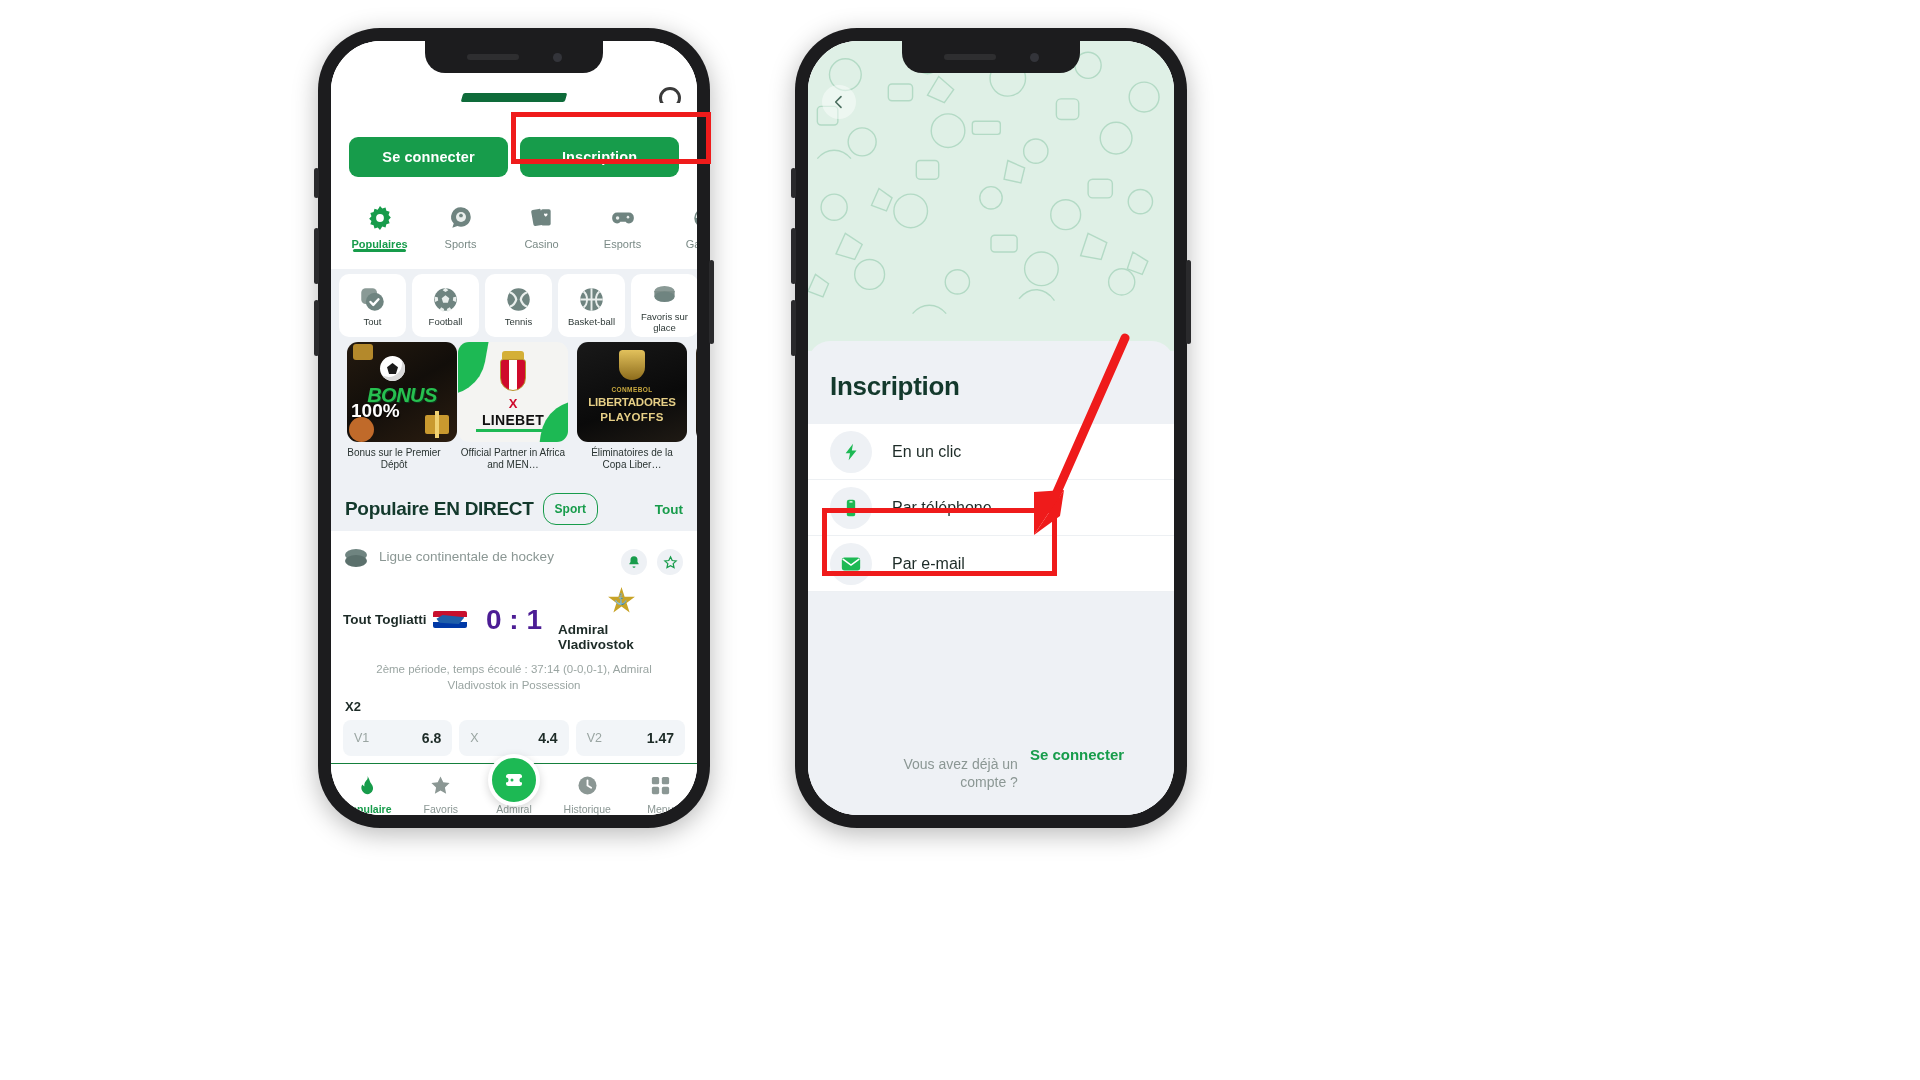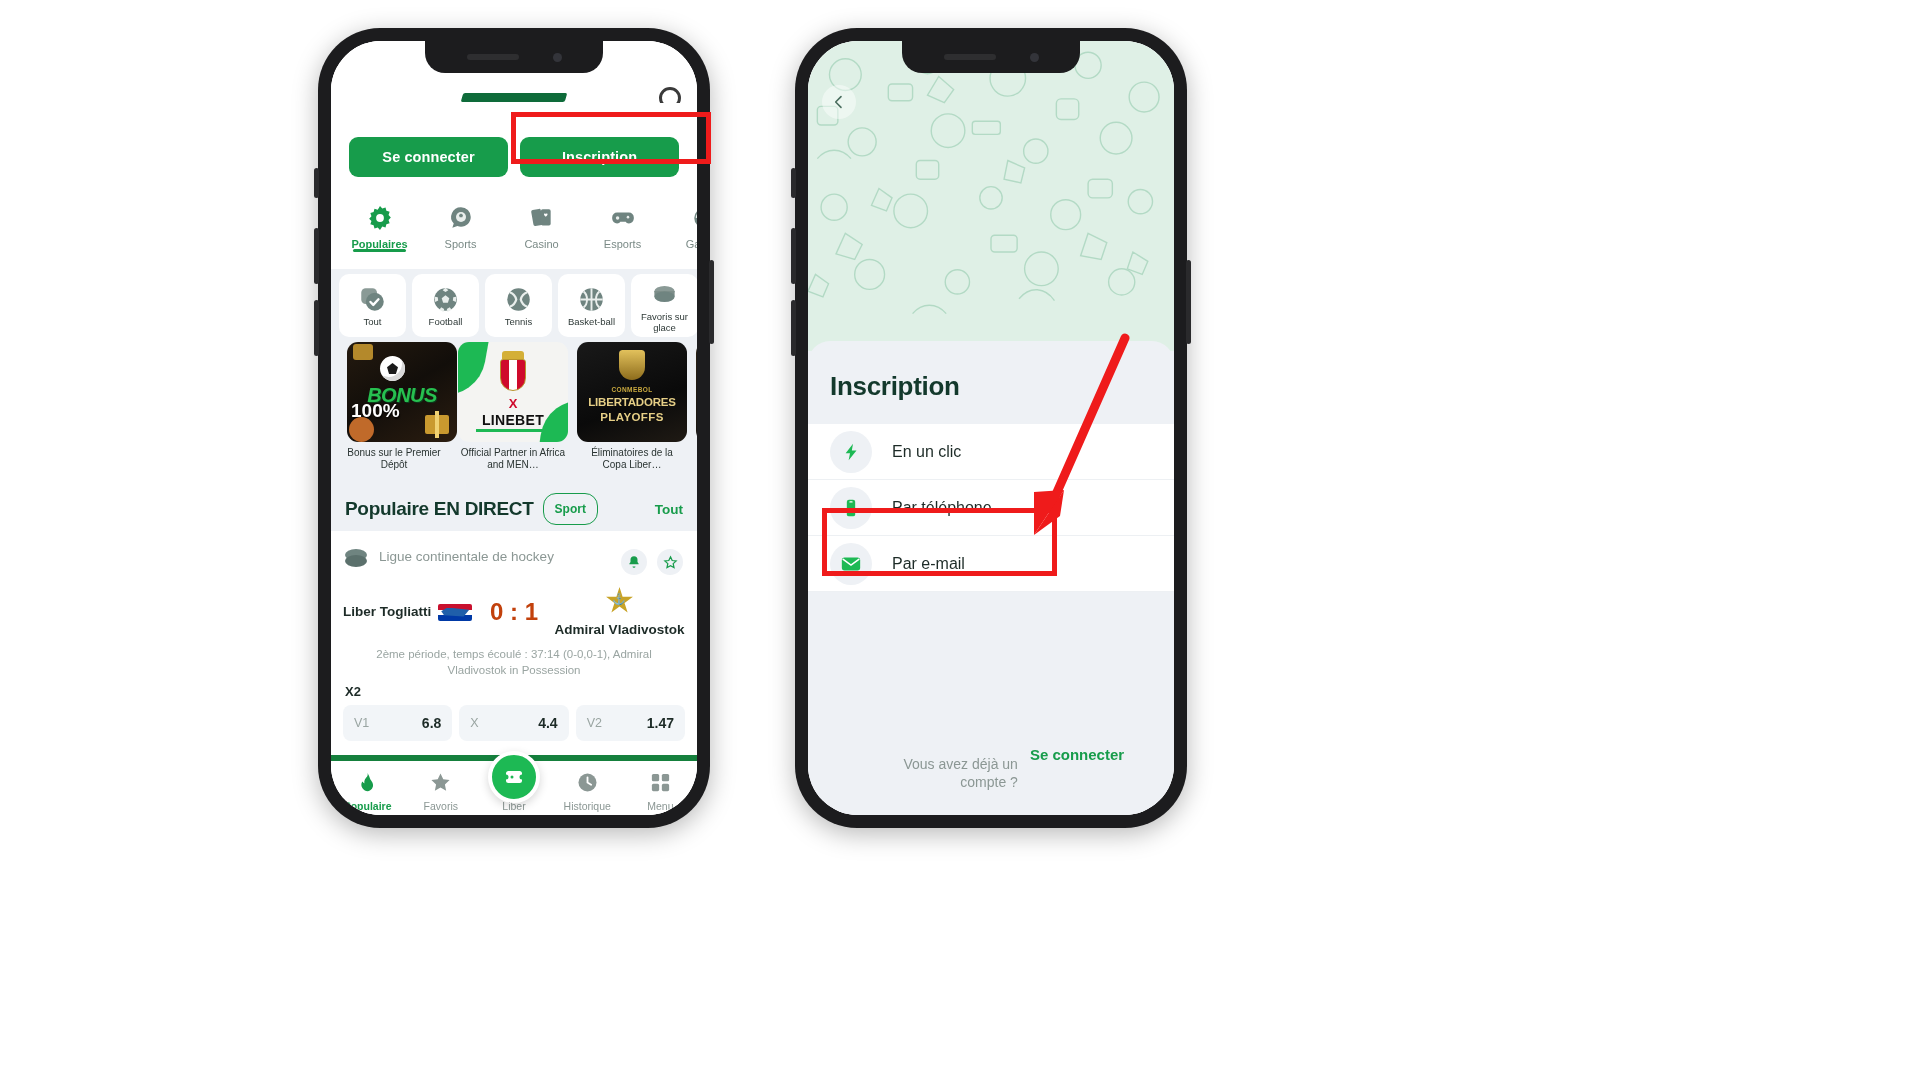--- a/index.html
+++ b/index.html
@@ -198,39 +198,39 @@
   .team.right { justify-content: flex-end; flex-direction: column; }
   .team-name { font-size: 13.5px; font-weight: 700; color: #1d2b27; line-height: 1.12; }
   .team.left .team-name { text-align: right; }
   .flag-ru { width: 34px; height: 17px; position: relative; overflow: hidden; border-radius: 2px;
     background: linear-gradient(180deg,#c8102e 0 34%,#fff 34% 66%,#0039a6 66% 100%); }
   .flag-ru::after{content:"";position:absolute;left:3px;top:4px;width:28px;height:9px;
     background:#1f5faa;clip-path:polygon(0 40%,22% 0,100% 25%,80% 100%,10% 85%);}
   .badge-star { width: 28px; height: 28px; background: #c8a327;
     clip-path: polygon(50% 0,61% 35%,98% 35%,68% 57%,79% 91%,50% 70%,21% 91%,32% 57%,2% 35%,39% 35%); position: relative;}
   .badge-star::after{content:"⚓";position:absolute;left:0;right:0;top:6px;text-align:center;font-size:11px;color:#3a2a08;}
-  .score { font-size: 24px; font-weight: 800; color: #c2410c; padding: 0 16px; white-space: nowrap; }
+  .score { font-size: 28px; font-weight: 800; color: #4c1d95; padding: 0 16px; white-space: nowrap; }
 
   .period-txt {
     font-size: 11.5px; color: #9aa5a2; text-align: center;
     line-height: 1.35; padding: 8px 16px 4px;
   }
   .mkt-label { font-size: 13px; font-weight: 700; color: #1d2b27; padding: 2px 14px 6px; }
   .odds-row { display: flex; gap: 7px; padding: 0 12px 10px; }
   .odd {
     flex: 1; height: 36px; background: #f2f5f8; border-radius: 8px;
     display: flex; align-items: center; justify-content: space-between;
     padding: 0 11px; cursor: pointer;
   }
   .odd-k { font-size: 12.5px; color: #9aa5a2; }
   .odd-v { font-size: 14px; font-weight: 800; color: #1d2b27; }
 
   .bottom-nav {
-    position: absolute; bottom: 0; left: 0; width: 100%; height: 60px;
-    background: #fff; border-top: 6px solid #15803d;
+    position: absolute; bottom: 0; left: 0; width: 100%; height: 52px;
+    background: #fff; border-top: 1px solid #15803d;
     display: flex; align-items: flex-start; padding-top: 10px;
   }
   .nav-item { flex: 1; display: flex; flex-direction: column; align-items: center; cursor: pointer; }
   .nav-ic { width: 23px; height: 23px; margin-bottom: 6px; }
   .nav-lb { font-size: 10.5px; color: #8b9794; }
   .nav-item.active .nav-lb { color: #179c4b; font-weight: 600; }
   .coupon-fab {
     position: absolute; left: 50%; transform: translateX(-50%); top: -20px;
     width: 52px; height: 52px; border-radius: 50%; background: #1db954;
     display: flex; align-items: center; justify-content: center;
@@ -467,21 +467,21 @@
             </div>
             <div class="ic-round">
               <svg width="15" height="15" viewBox="0 0 24 24">
                   <path fill="none" stroke="#179c4b" stroke-width="2" d="M12 3l2.7 5.8 6.3.7-4.7 4.3 1.3 6.2L12 17l-5.6 3 1.3-6.2L3 9.5l6.3-.7z"></path>
                 </svg>
             </div>
           </div>
 
           <div class="teams-row">
             <div class="team left">
-              <span class="team-name">Liber Togliatti</span>
+              <span class="team-name">Tout Togliatti</span>
               <span class="flag-ru"></span>
             </div>
             <div class="score">0 : 1</div>
             <div class="team right">
               <span class="badge-star"></span>
               <span class="team-name">Admiral Vladivostok</span>
             </div>
           </div>
 
           <div class="period-txt">2ème période, temps écoulé : 37:14 (0-0,0-1), Admiral Vladivostok in Possession</div>
@@ -516,21 +516,21 @@
             </svg>
             <span class="nav-lb">Favoris</span>
           </div>
           <div class="nav-item" style="position:relative;">
             <div class="coupon-fab">
               <svg width="24" height="24" viewBox="0 0 24 24">
                 <path fill="#fff" d="M4 8.5A2.5 2.5 0 016.5 6h11A2.5 2.5 0 0120 8.5v1a2.5 2.5 0 000 5v1a2.5 2.5 0 01-2.5 2.5h-11A2.5 2.5 0 014 15.5v-1a2.5 2.5 0 000-5z"></path>
                 <circle cx="10" cy="12" r="1.5" fill="#1db954"></circle>
               </svg>
             </div>
-            <span class="nav-lb" style="margin-top:29px;">Liber</span>
+            <span class="nav-lb" style="margin-top:29px;">Admiral</span>
           </div>
           <div class="nav-item">
             <svg class="nav-ic" viewBox="0 0 24 24">
               <circle cx="12" cy="12" r="9.4" fill="#8b9794"></circle>
               <path d="M12 6.6V12l3.8 2.3" stroke="#fff" stroke-width="1.9" fill="none" stroke-linecap="round"></path>
             </svg>
             <span class="nav-lb">Historique</span>
           </div>
           <div class="nav-item">
             <svg class="nav-ic" viewBox="0 0 24 24">

